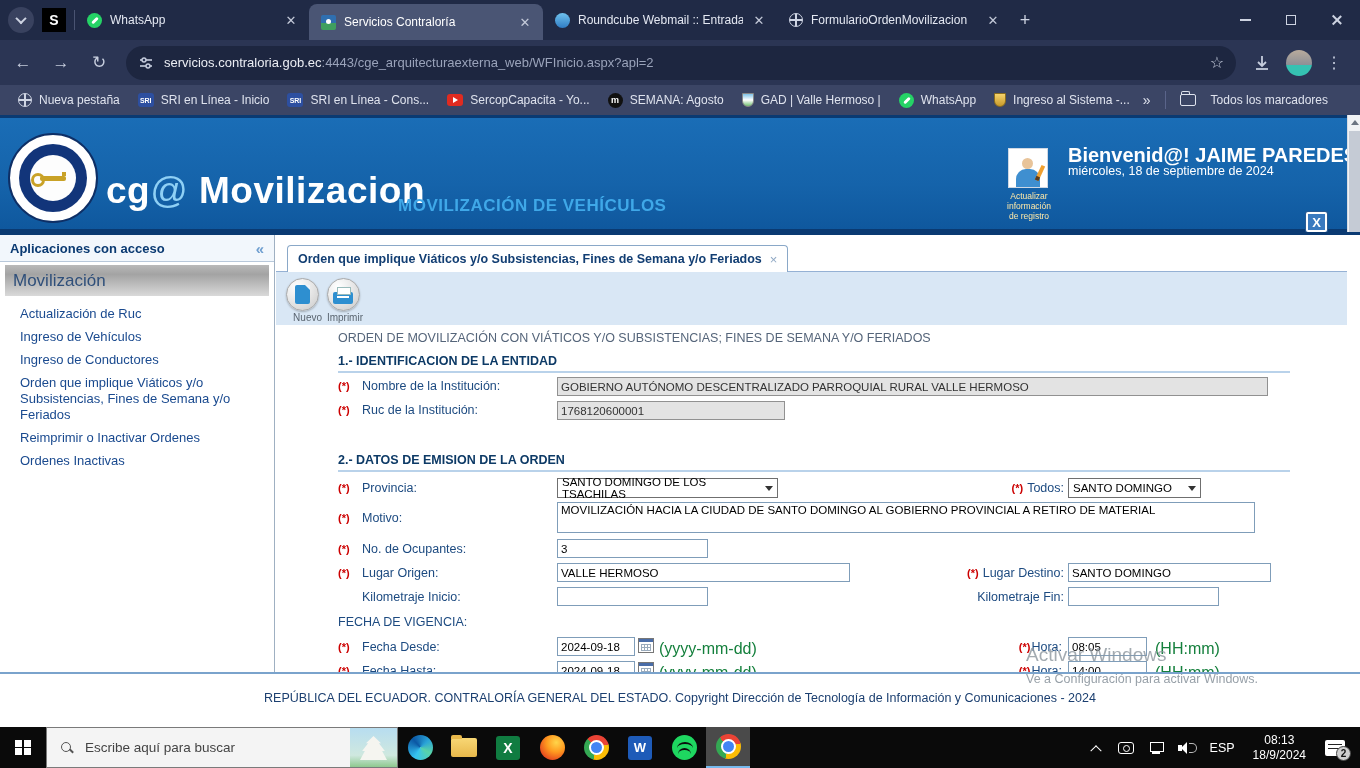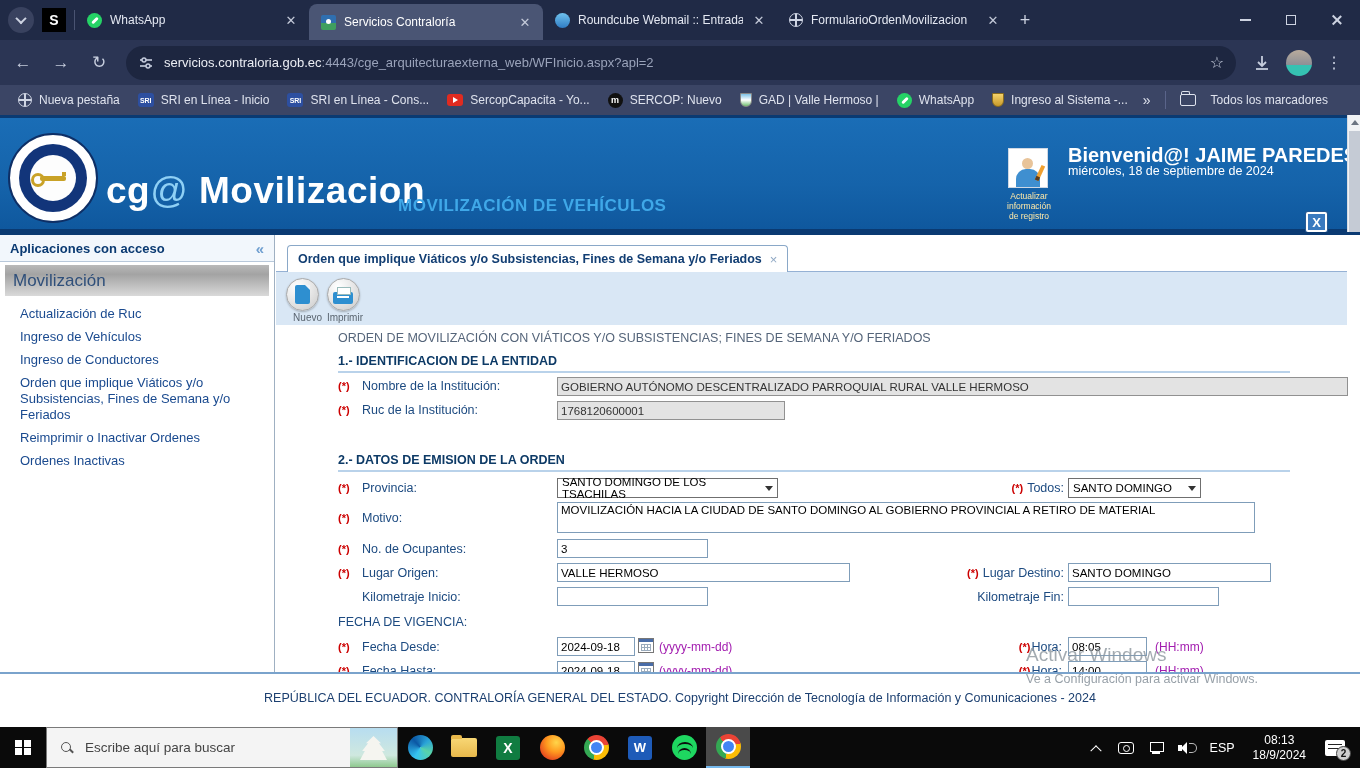--- a/index.html
+++ b/index.html
@@ -120,21 +120,21 @@
   .rlab { display:flex; gap:4px; align-items:center; justify-content:flex-end; position:absolute; right:296px; }
   .finp { position:absolute; height:19px; border:1px solid #7f9db9; background:#fff; font-family:"Liberation Sans",sans-serif; font-size:11.5px; padding:0 3px; color:#000; }
   .finp.dis { background:#e3e3e3; border-color:#919191; color:#333; }
   .fsel { position:absolute; height:20px; border:1px solid #6f6f6f; background:#fff; display:flex; align-items:center; padding:0 4px; font-size:11.5px; color:#000; }
   .fsel .sel-arrow { margin-left:auto; width:0; height:0; border-left:4px solid transparent; border-right:4px solid transparent; border-top:5px solid #333; }
   .ftxt { position:absolute; border:1px solid #7f9db9; background:#fff; font-family:"Liberation Sans",sans-serif; font-size:11.5px; padding:1px 3px; color:#000; resize:none; overflow:hidden; }
   .cal { position:absolute; width:16px; height:15px; border:1px solid #777; background:#fff; }
   .cal::before { content:""; position:absolute; top:0; left:0; right:0; height:3px; background:#4a6da8; }
   .cal::after { content:""; position:absolute; left:2px; top:5px; width:10px; height:7px;
     background:repeating-linear-gradient(90deg,#9aabbc 0 1px,transparent 1px 3px),repeating-linear-gradient(0deg,#9aabbc 0 1px,transparent 1px 3px); }
-  .hint { position:absolute; color:#a21caf; font-size:12px; white-space:nowrap; }
+  .hint { position:absolute; color:#15803d; font-size:16px; white-space:nowrap; }
 
   
   .footer { position:absolute; top:672px; left:0; width:1360px; height:55px; background:#fff; border-top:2px solid #7aa3cc; }
   .footer-text { margin-top:17px; text-align:center; color:#1b3f70; font-size:12.5px; }
   .watermark { position:absolute; left:1026px; top:644px; z-index:30; pointer-events:none; }
   .wm1 { color:rgba(140,150,158,0.8); font-size:19px; }
   .wm2 { color:rgba(140,150,158,0.9); font-size:12.5px; margin-top:6px; }
 
   
   .taskbar { position:absolute; top:727px; left:0; width:1360px; height:41px; background:#0a0a0a; display:flex; align-items:stretch; }
@@ -273,21 +273,21 @@
     <div class="bm">
         <span class="bm-sri"></span>
         <span>SRI en Línea - Cons...</span>
       </div>
     <div class="bm">
         <span class="bm-yt"></span>
         <span>SercopCapacita - Yo...</span>
       </div>
     <div class="bm">
         <span class="bm-sercop"></span>
-        <span>SERCOP: Nuevo</span>
+        <span>SEMANA: Agosto</span>
       </div>
     <div class="bm">
         <span class="bm-gad"></span>
         <span>GAD | Valle Hermoso |</span>
       </div>
     <div class="bm">
         <span class="bm-wa"></span>
         <span>WhatsApp</span>
       </div>
     <div class="bm">
@@ -374,21 +374,21 @@
         <div class="tool-label">Imprimir</div>
       </div>
     </div>
 
     <div class="form-title">ORDEN DE MOVILIZACIÓN CON VIÁTICOS Y/O SUBSISTENCIAS; FINES DE SEMANA Y/O FERIADOS</div>
 
     <div class="sec-head" style="top:122px">1.- IDENTIFICACION DE LA ENTIDAD</div>
 
     <span class="req abs" style="left:338px;top:148px">(*)</span>
     <span class="lbl abs" style="left:362px;top:147px">Nombre de la Institución:</span>
-    <input class="finp dis" style="left: 557px; top: 145px; width: 791px;" readonly="" value="GOBIERNO AUTÓNOMO DESCENTRALIZADO PARROQUIAL RURAL VALLE HERMOSO">
+    <input class="finp dis" style="left: 557px; top: 145px; width: 711px;" readonly="" value="GOBIERNO AUTÓNOMO DESCENTRALIZADO PARROQUIAL RURAL VALLE HERMOSO">
 
     <span class="req abs" style="left:338px;top:172px">(*)</span>
     <span class="lbl abs" style="left:362px;top:171px">Ruc de la Institución:</span>
     <input class="finp dis" style="left: 557px; top: 169px; width: 228px;" readonly="" value="1768120600001">
 
     <div class="sec-head" style="top:221px">2.- DATOS DE EMISION DE LA ORDEN</div>
 
     <span class="req abs" style="left:338px;top:250px">(*)</span>
     <span class="lbl abs" style="left:362px;top:249px">Provincia:</span>
     <div class="fsel" style="left:557px;top:246px;width:221px">

